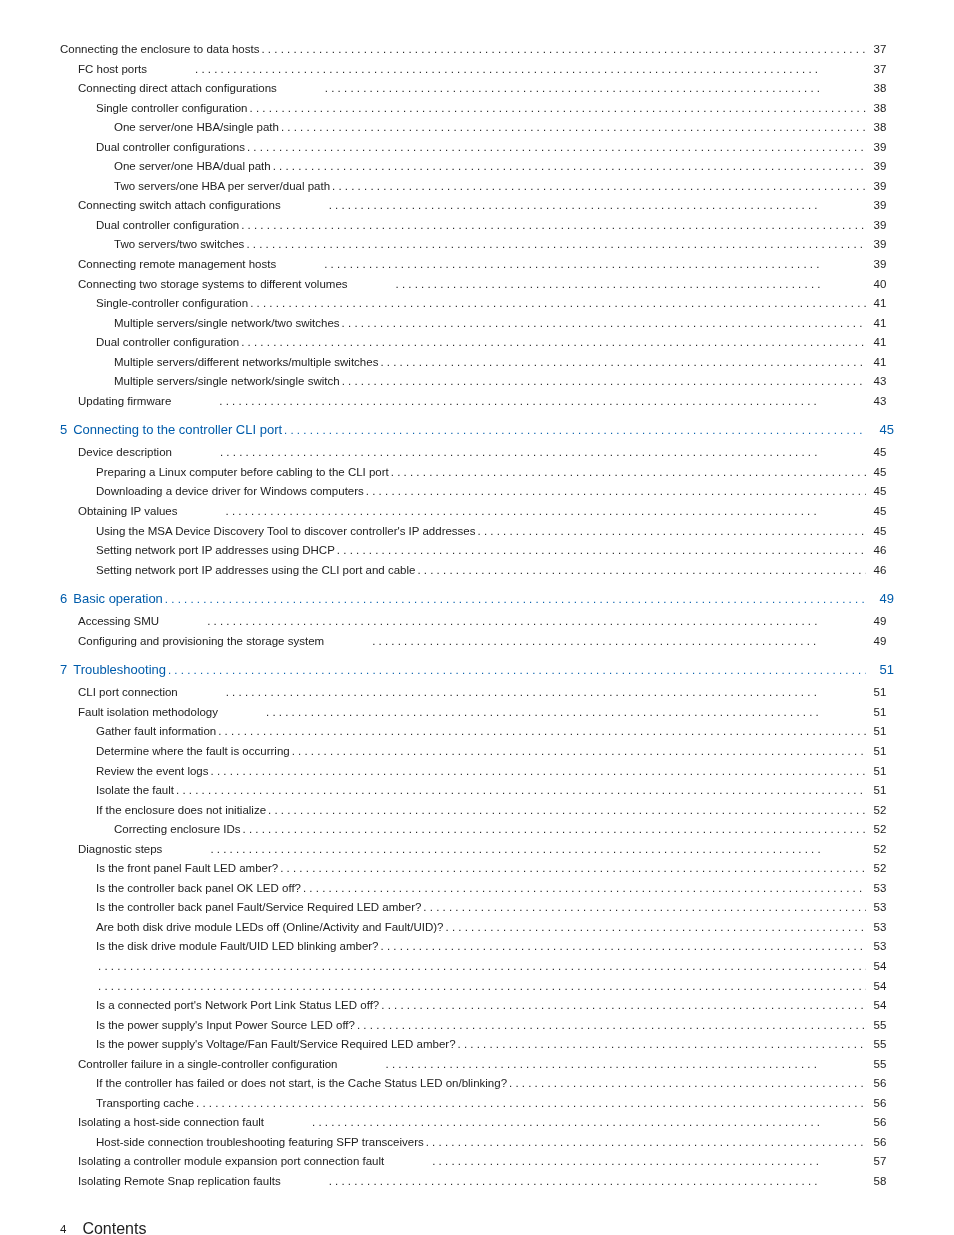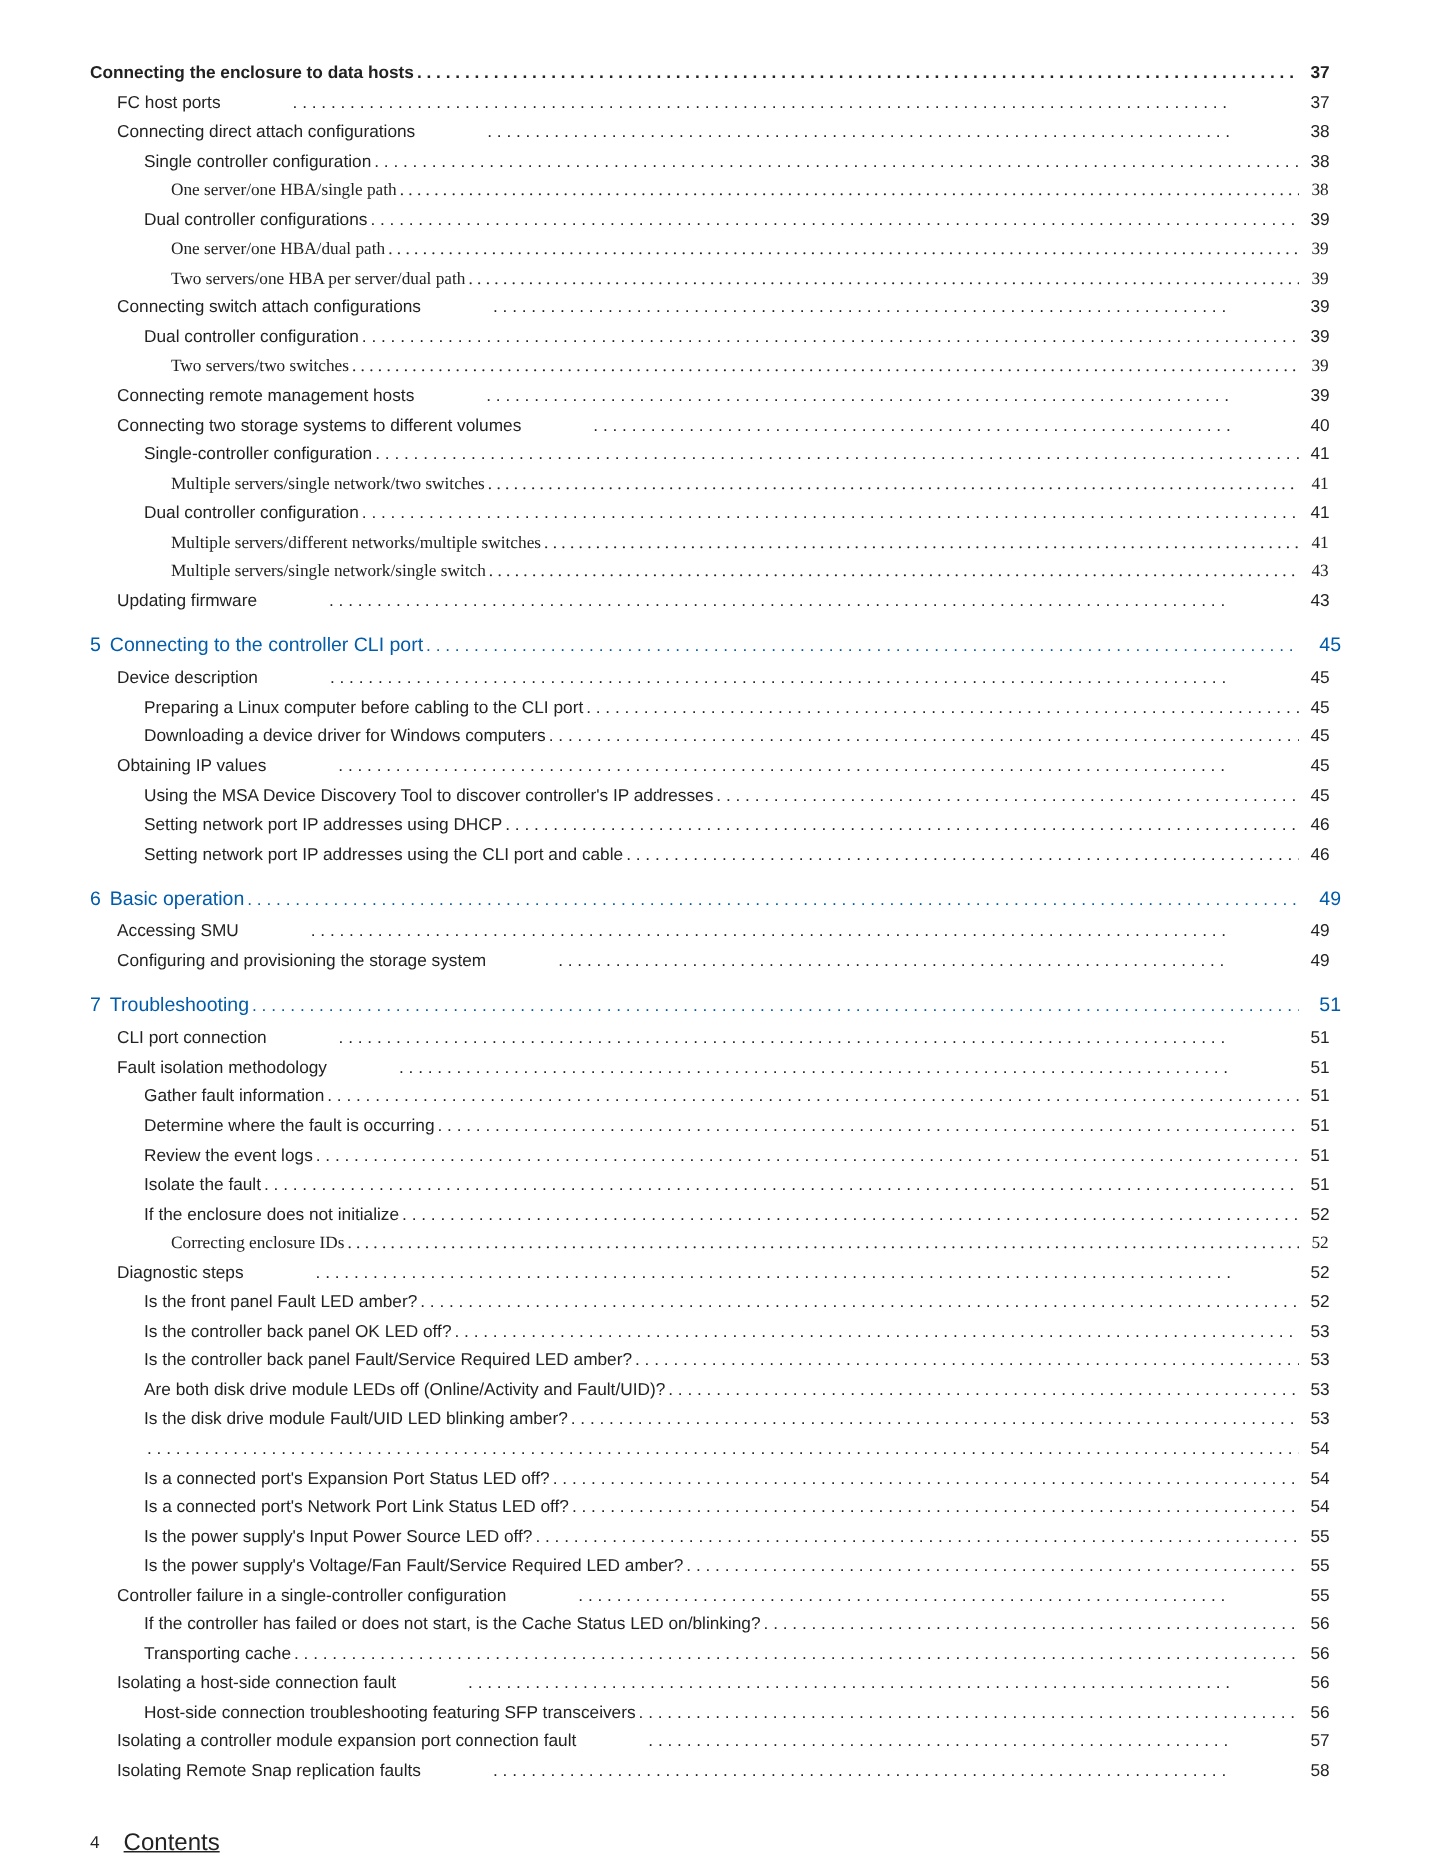--- a/index.html
+++ b/index.html
@@ -26,24 +26,24 @@
       white-space: nowrap;
       color: #222;
       padding: 0 2px;
     }
     .toc-entry .page-num {
       white-space: nowrap;
       flex-shrink: 0;
       min-width: 28px;
       text-align: center;
     }
-    .indent-0 { padding-left: 0px; font-weight: bold; }
+    .indent-0 { padding-left: 0px; }
     .indent-1 { padding-left: 18px; gap: 46px; }
     .indent-2 { padding-left: 36px; }
-    .indent-3 { padding-left: 54px; font-family: Liberation Serif, serif; }
+    .indent-3 { padding-left: 54px; }
 
     .chapter-entry {
       display: flex;
       align-items: baseline;
       line-height: 2.0;
       width: 100%;
       margin-top: 6px;
     }
     .chapter-num {
       color: #005cab;
@@ -319,21 +319,20 @@
       <div class="toc-entry indent-2">
         <span class="entry-text">Is the disk drive module Fault/UID LED blinking amber?</span>
         <span class="dots"> . . . . . . . . . . . . . . . . . . . . . . . . . . . . . . . . . . . . . . . . . . . . . . . . . . . . . . . . . . . . . . . . . . . . . . . . . . . . . . . . . . . . . . . . . . . . . . . . . . . . . . . . . . . . . . . . . . . . . . . . . . . . . . . . . . . . . . . . . . . . . . . . . . . . . . . . . . . . . . . . . . . . . . . . . .</span>
         <span class="page-num">53</span>
       </div>
       <div class="toc-entry indent-2">
         <span class="dots"> . . . . . . . . . . . . . . . . . . . . . . . . . . . . . . . . . . . . . . . . . . . . . . . . . . . . . . . . . . . . . . . . . . . . . . . . . . . . . . . . . . . . . . . . . . . . . . . . . . . . . . . . . . . . . . . . . . . . . . . . . . . . . . . . . . . . . . . . . . . . . . . . . . . . . . . . . . . . . . . . . . . . . . . . . .</span>
         <span class="page-num">54</span>
       </div>
       <div class="toc-entry indent-2">
-        <span class="entry-text">Is a connected port's Expansion Port Status LED off?</span>
         <span class="dots"> . . . . . . . . . . . . . . . . . . . . . . . . . . . . . . . . . . . . . . . . . . . . . . . . . . . . . . . . . . . . . . . . . . . . . . . . . . . . . . . . . . . . . . . . . . . . . . . . . . . . . . . . . . . . . . . . . . . . . . . . . . . . . . . . . . . . . . . . . . . . . . . . . . . . . . . . . . . . . . . . . . . . . . . . . .</span>
         <span class="page-num">54</span>
       </div>
       <div class="toc-entry indent-2">
         <span class="entry-text">Is a connected port's Network Port Link Status LED off?</span>
         <span class="dots"> . . . . . . . . . . . . . . . . . . . . . . . . . . . . . . . . . . . . . . . . . . . . . . . . . . . . . . . . . . . . . . . . . . . . . . . . . . . . . . . . . . . . . . . . . . . . . . . . . . . . . . . . . . . . . . . . . . . . . . . . . . . . . . . . . . . . . . . . . . . . . . . . . . . . . . . . . . . . . . . . . . . . . . . . . .</span>
         <span class="page-num">54</span>
       </div>
       <div class="toc-entry indent-2">
         <span class="entry-text">Is the power supply's Input Power Source LED off?</span>

